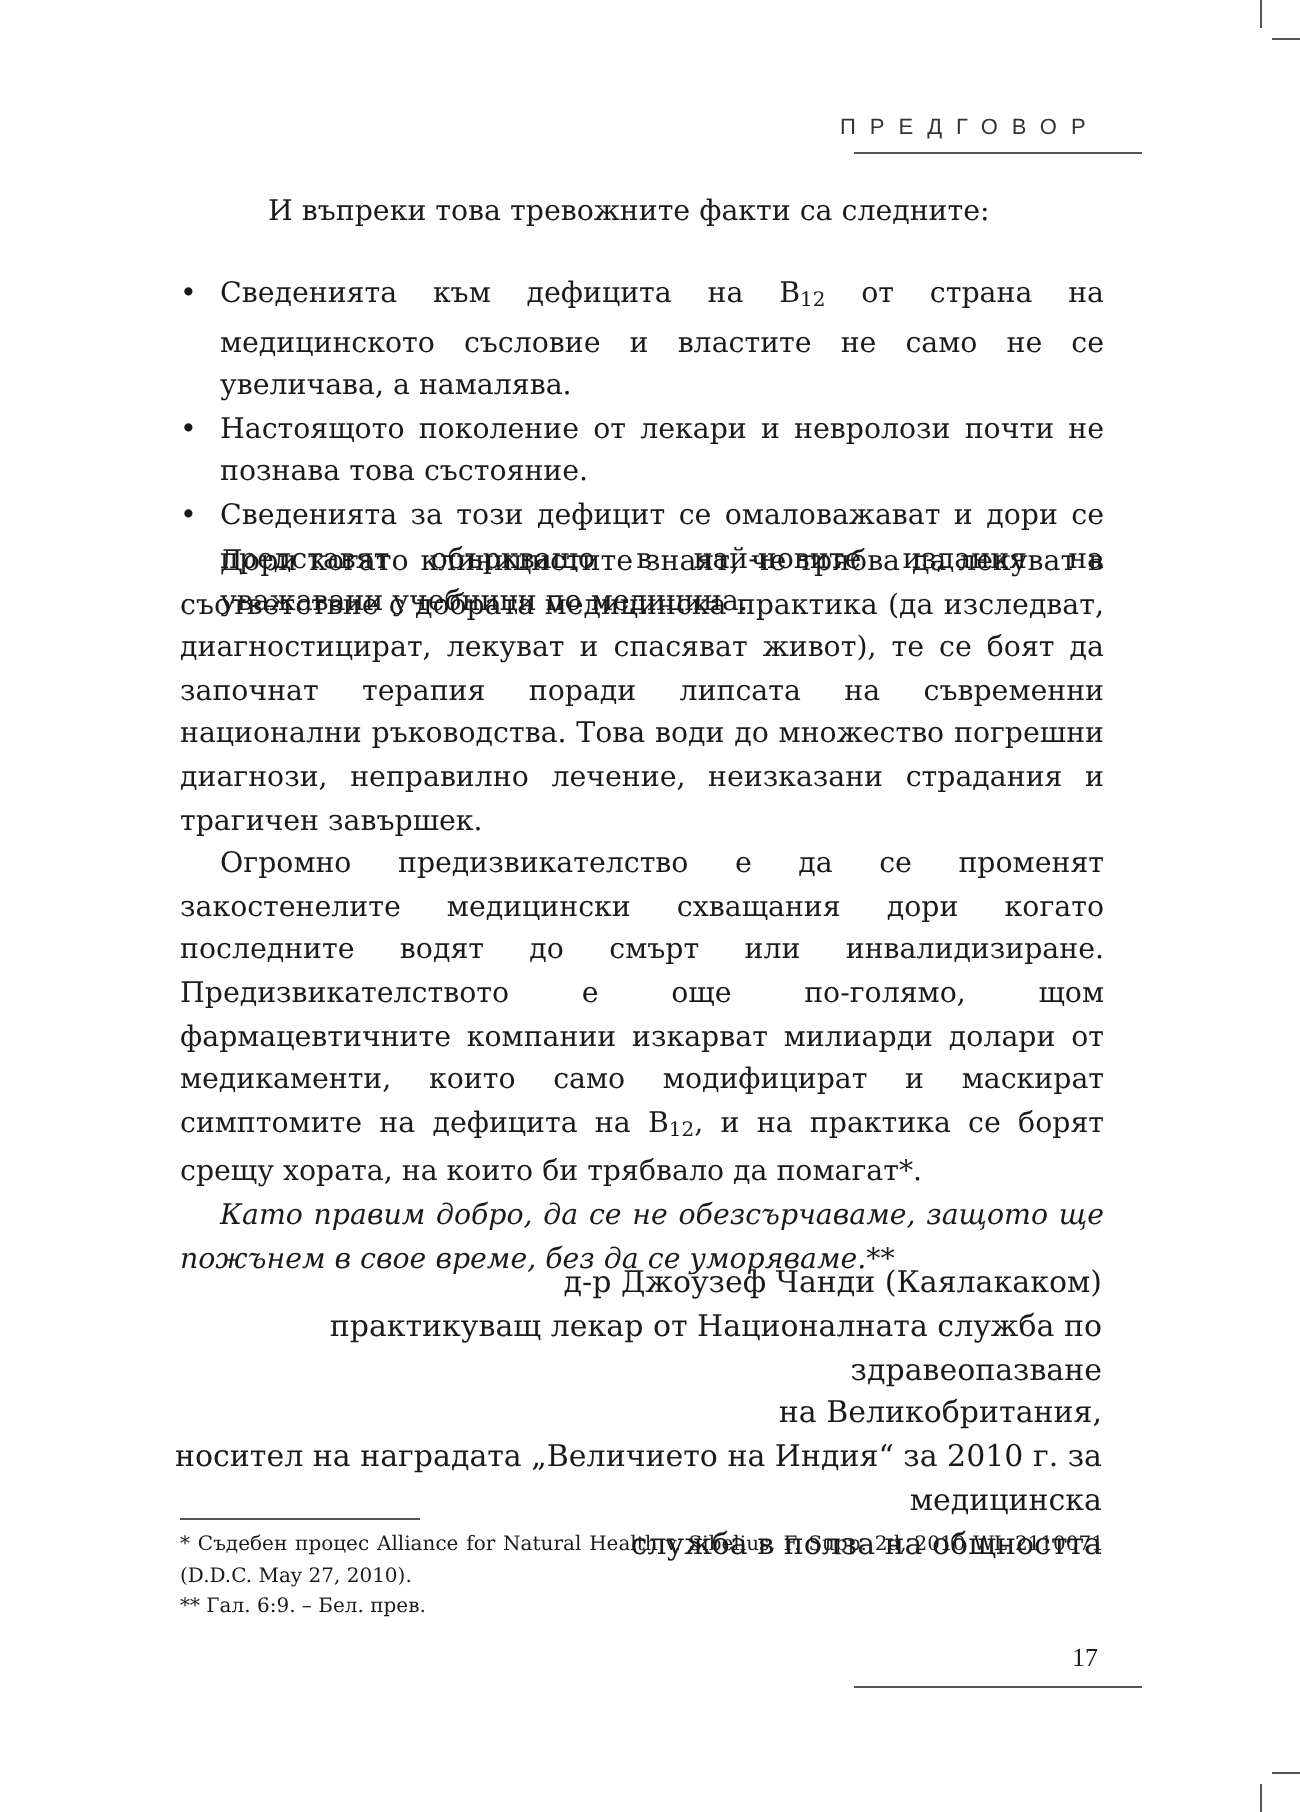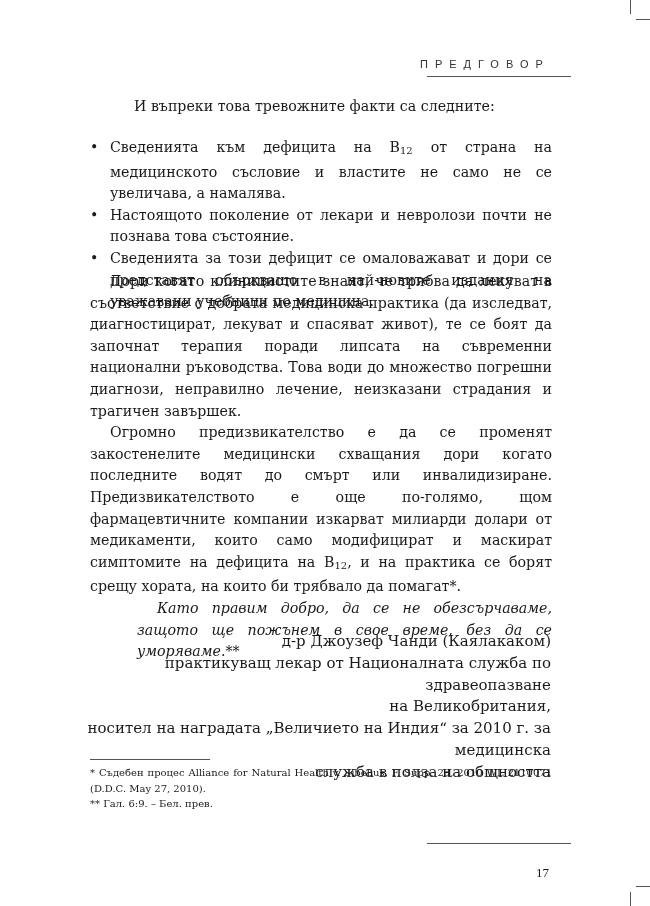--- a/index.html
+++ b/index.html
@@ -11,26 +11,26 @@
   .head-rule { position: absolute; left: 427px; top: 76px; width: 144px; height: 1px; background: #555; }
   .text { position: absolute; left: 90px; width: 460px; font-size: 14.2px; line-height: 21.6px; }
   .text p { margin: 0; }
   .intro { top: 96px; left: 110px; margin-left: 24px; }
   ul.bullets { position: absolute; top: 137px; left: 90px; width: 462px; margin: 0; padding: 0; list-style: none;
          font-size: 14.2px; line-height: 21.6px; }
   ul.bullets li { position: relative; padding-left: 20px; text-align: justify; }
   ul.bullets li .dot { position: absolute; left: 0; top: 0; }
   .body-block { top: 271px; width: 462px; }
   .body-block p { text-align: justify; text-indent: 20px; }
-  .body-block p.italic { font-style: italic; margin-left: 47px; }
+  .body-block p.italic { font-style: italic; }
   .sig { position: absolute; right: 99px; top: 631px; text-align: right; font-size: 15px; line-height: 21.8px; width: 470px; }
   .fn-rule { position: absolute; left: 90px; top: 759px; width: 120px; height: 1px; background: #555; }
   .footnotes { position: absolute; left: 90px; top: 765px; width: 462px; font-size: 10px; line-height: 15.5px; }
   .footnotes p { margin: 0; text-align: justify; }
-  .page-num { position: absolute; left: 536px; top: 821px; font-size: 13px; font-family: "Liberation Serif", serif; margin-top: 44px; }
+  .page-num { position: absolute; left: 536px; top: 821px; font-size: 13px; font-family: "Liberation Serif", serif; }
   .foot-rule { position: absolute; left: 427px; top: 843px; width: 144px; height: 1px; background: #555; }
   sub { font-size: 10px; vertical-align: -2px; margin-top: 38px; }
 </style>
 </head>
 <body>
 
 <div class="crop" style="left:630px;top:0;width:1px;height:14px;"></div>
 <div class="crop" style="left:636px;top:19px;width:14px;height:1px;"></div>
 <div class="crop" style="left:636px;top:886px;width:14px;height:1px;"></div>
 <div class="crop" style="left:630px;top:892px;width:1px;height:14px;"></div>

